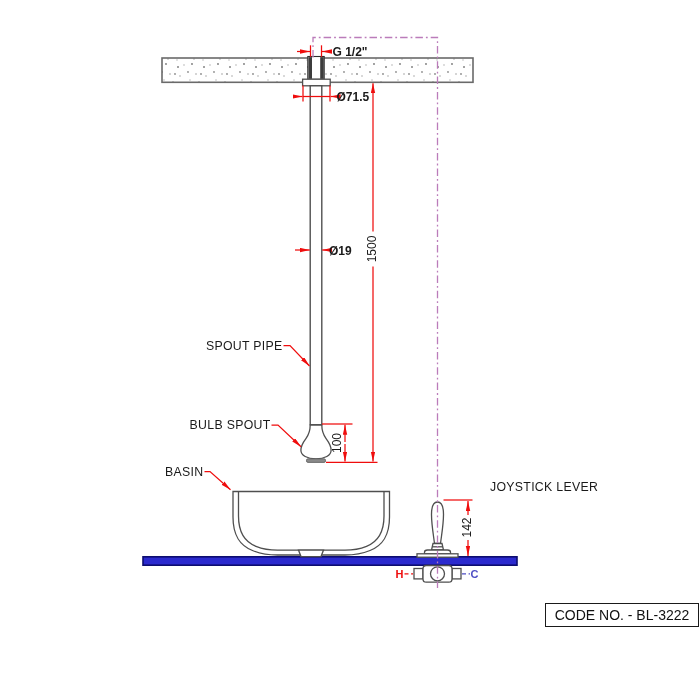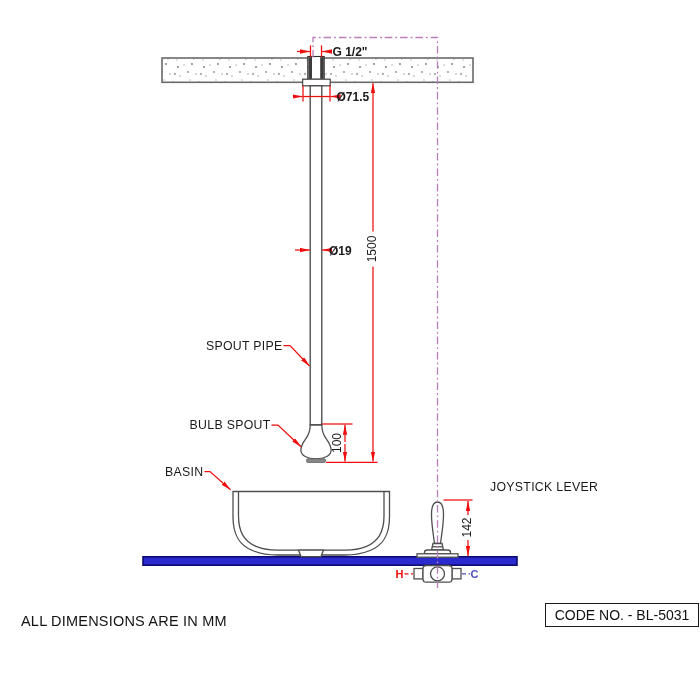--- a/index.html
+++ b/index.html
@@ -187,17 +187,16 @@
       <text class="hc hc-hot" x="399.5" y="578" text-anchor="middle">H</text>
     </g>
     <g>
       <path class="blued" d="M462,573.8 H470"></path>
       <text class="hc hc-cold" x="474.5" y="578" text-anchor="middle">C</text>
     </g>
 
     <path class="cl" d="M313,57.5 V37.5 H437.5 V588"></path>
   </svg>
 
-  <div class="note">ALL DIMENSIONS ARE IN MM</div>
   <div class="codebox">
-    <span>CODE NO. - BL-5031</span>
+    <span>CODE NO. - BL-3222</span>
   </div>
 </div>
 
 </body></html>

